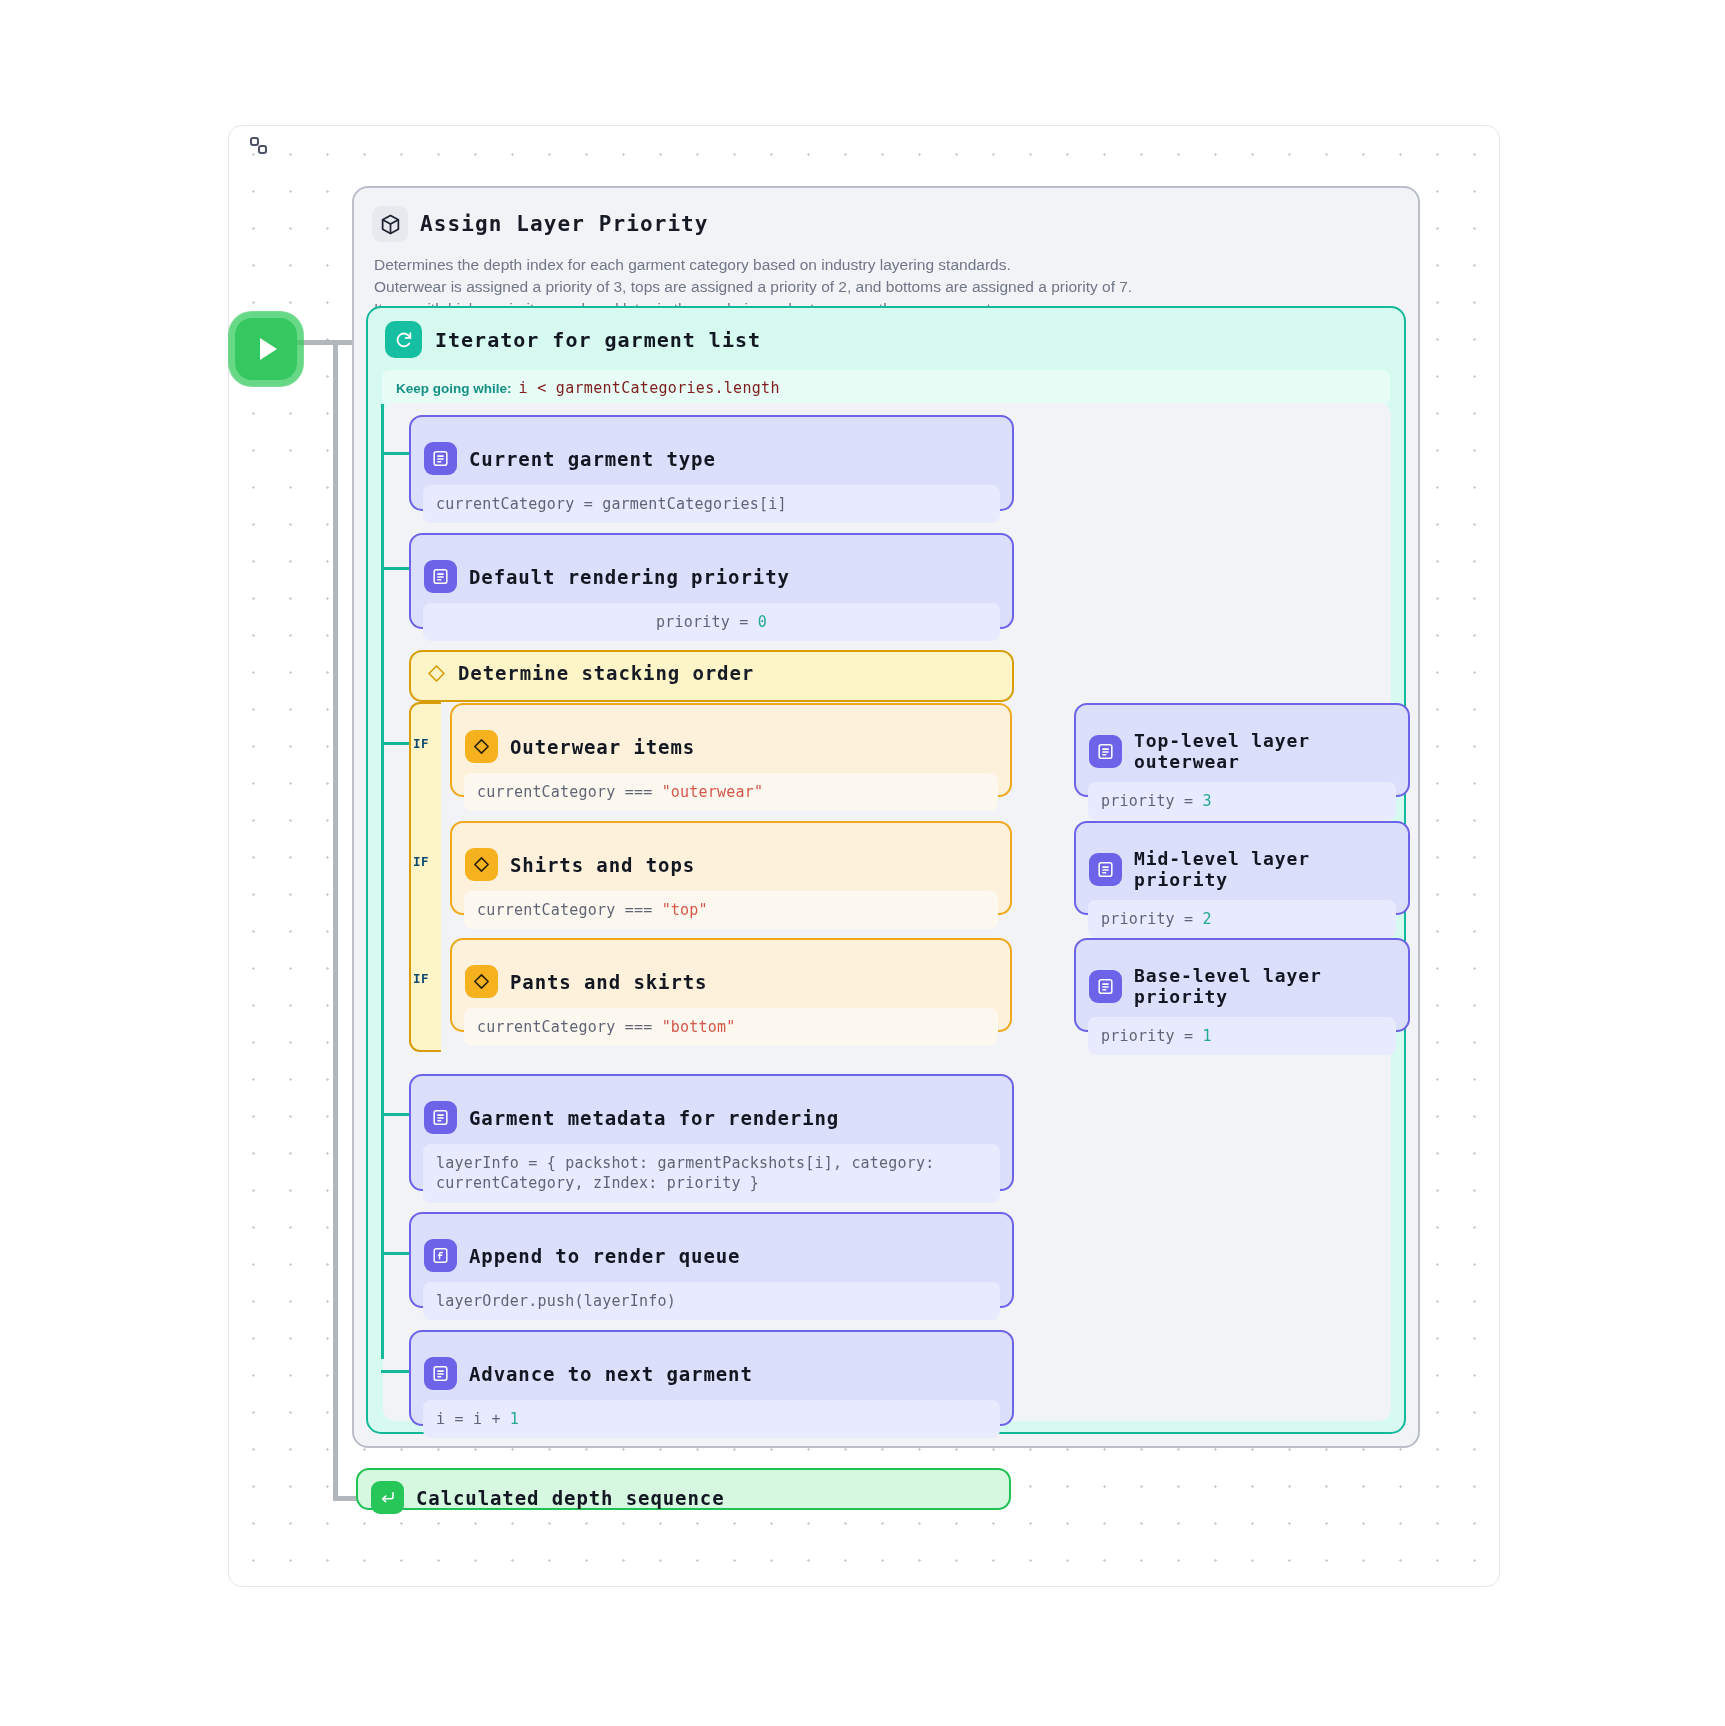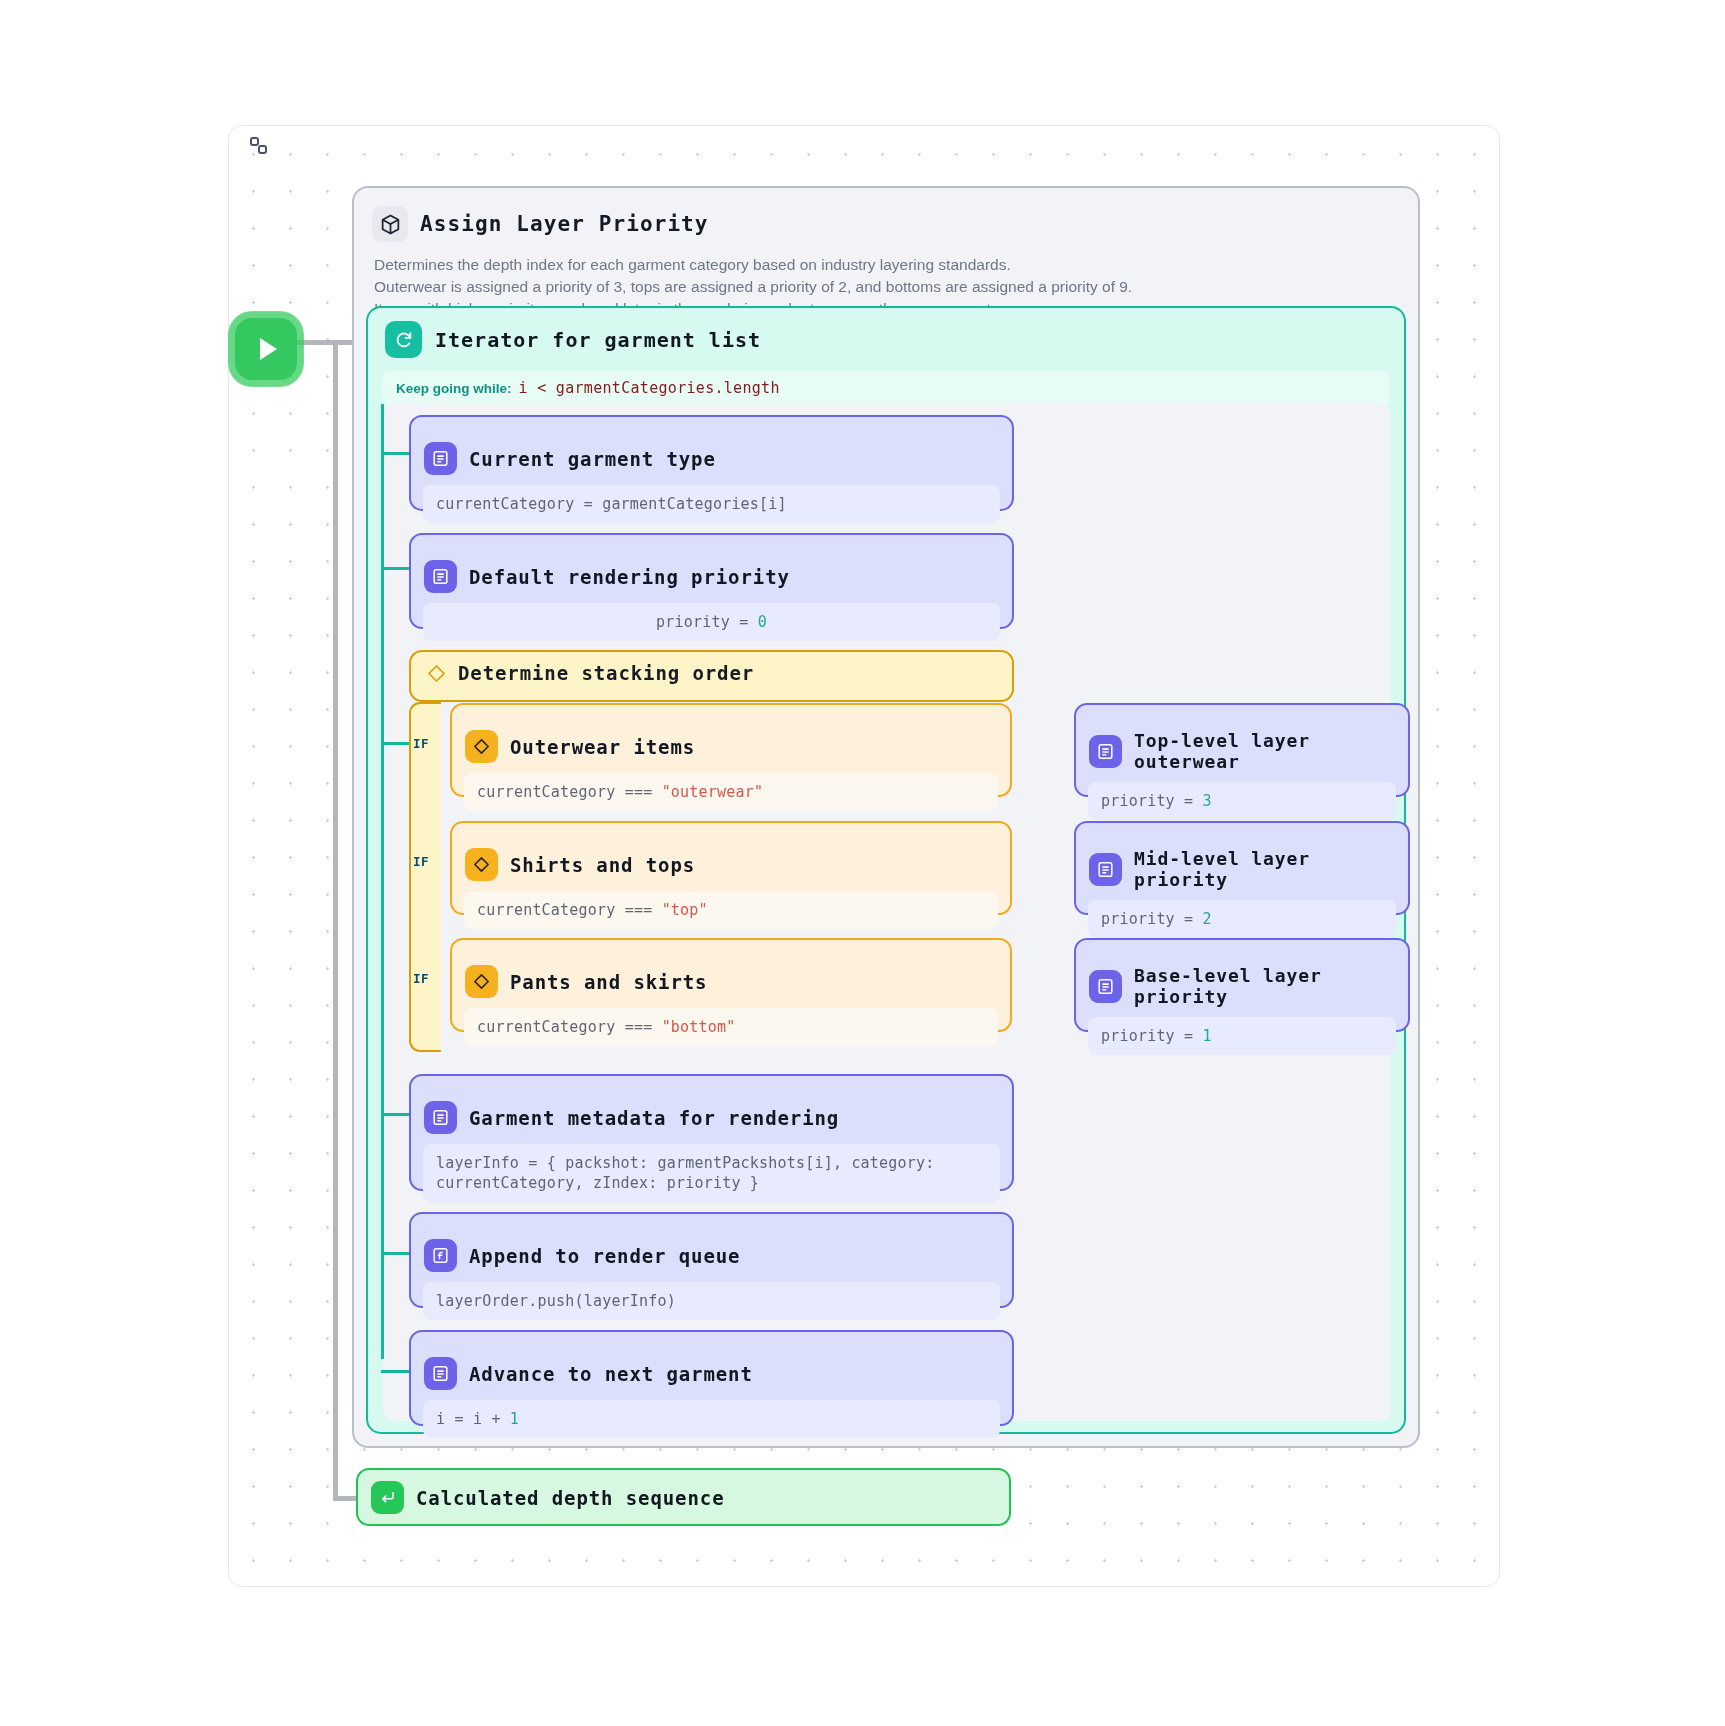--- a/index.html
+++ b/index.html
@@ -185,21 +185,21 @@
       <svg viewBox="0 0 24 24" width="23" height="23" fill="none" stroke="#1d2330" stroke-width="1.8" stroke-linejoin="round">
         <path d="M12 2.6 20.2 7v10L12 21.4 3.8 17V7z"></path>
         <path d="M3.8 7 12 11.6 20.2 7"></path>
           <path d="M12 11.6v9.8"></path>
       </svg>
     </div>
     <div class="func-title">Assign Layer Priority</div>
   </div>
   <div class="func-desc">
     <div>Determines the depth index for each garment category based on industry layering standards.</div>
-    <div>Outerwear is assigned a priority of 3, tops are assigned a priority of 2, and bottoms are assigned a priority of 9.</div>
+    <div>Outerwear is assigned a priority of 3, tops are assigned a priority of 2, and bottoms are assigned a priority of 7.</div>
     <div>Items with higher priority are placed later in the rendering order to ensure they appear on top.</div>
   </div>
 </div>
 
 <div class="loop">
   <div class="loop-head">
     <div class="loop-icon">
       <svg viewBox="0 0 24 24" width="22" height="22" fill="none" stroke="#ffffff" stroke-width="2" stroke-linecap="round">
         <path d="M18.5 9.5a7 7 0 1 0-.7 6.2"></path>
         <path d="M18.9 4.6v5.1h-5.1"></path>
@@ -390,21 +390,21 @@
         <path d="M8 9h8M8 12.5h8M8 16h5"></path>
       </svg>
     </div>
     <div class="node-title">Advance to next garment</div>
   </div>
   <div class="node-code">
     <span>i = i + </span><span class="tok-num">1</span>
   </div>
 </div>
 
-<div class="node n-return" style="left:356px;top:1468px;width:655px;height:58px;">
+<div class="node n-return" style="left:356px;top:1468px;width:655px;height:42px;">
   <div class="node-head" style="padding-top:11px;">
     <div class="node-ico">
       <svg viewBox="0 0 24 24" width="19" height="19" fill="none" stroke="#ffffff" stroke-width="2" stroke-linecap="round" stroke-linejoin="round">
         <path d="M19 6v5.2a2.4 2.4 0 0 1-2.4 2.4H6.6"></path>
         <path d="M9.8 10.2 6 13.8l3.8 3.6"></path>
       </svg>
     </div>
     <div class="node-title">Calculated depth sequence</div>
   </div>
 </div>

